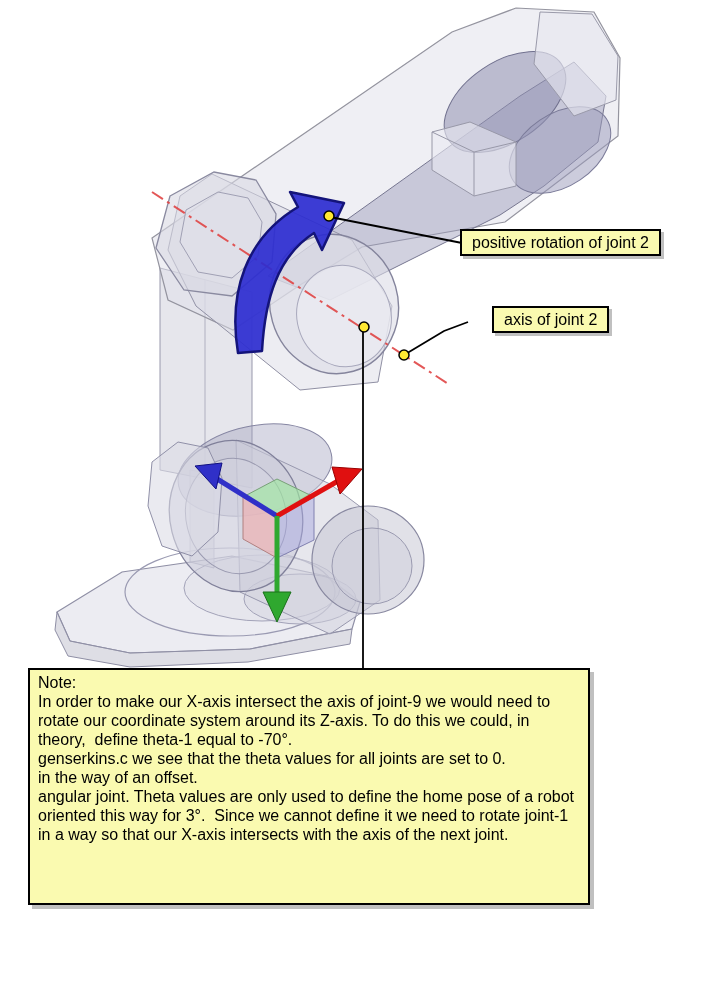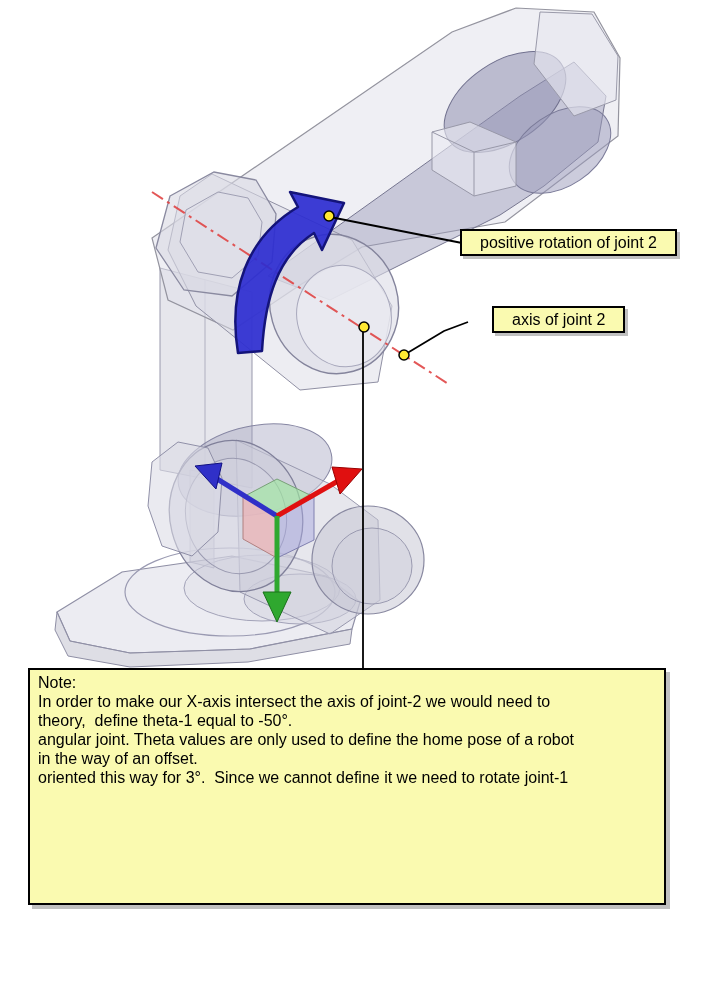--- a/index.html
+++ b/index.html
@@ -12,30 +12,30 @@
   }
   .scene{position:absolute;left:0;top:0;}
   .callout{
     position:absolute;
     display:inline-block;
     background:#FAFAB0;
     border:2px solid #000;
     box-shadow:3px 3px 0 rgba(140,140,140,0.55);
     font-size:16px;
     line-height:21px;
-    padding:1px 18px;
+    padding:1px 10px;
     color:#000;
     white-space:nowrap;
   }
   .callout.pos-rot{left:460px;top:229px;}
   .callout.axis{left:492px;top:306px;}
   .note-box{
     position:absolute;
     left:28px;top:668px;
-    width:638px;height:237px;
+    width:562px;height:237px;
     box-sizing:border-box;
     background:#FAFAB0;
     border:2px solid #000;
     box-shadow:4px 4px 0 rgba(140,140,140,0.55);
     padding:3px 8px;
     color:#000;
     font-size:16px;
     line-height:19px;
   }
   .note-line{white-space:pre;}
@@ -128,20 +128,23 @@
       <circle cx="404" cy="355" r="5" fill="#FFE833" stroke="#000" stroke-width="1.5"></circle>
     </g>
   </svg>
 
   <div class="callout pos-rot">positive rotation of joint 2</div>
 
   <div class="callout axis">axis of joint 2</div>
 
   <div class="note-box">
     <div class="note-line">Note:</div>
-    <div class="note-line">In order to make our X-axis intersect the axis of joint-2 we would need to</div>
-    <div class="note-line">theory,  define theta-1 equal to -50°.</div>
+    <div class="note-line">In order to make our X-axis intersect the axis of joint-9 we would need to</div>
+    <div class="note-line">rotate our coordinate system around its Z-axis. To do this we could, in</div>
+    <div class="note-line">theory,  define theta-1 equal to -70°.</div>
+    <div class="note-line">genserkins.c we see that the theta values for all joints are set to 0.</div>
+    <div class="note-line">in the way of an offset.</div>
     <div class="note-line">angular joint. Theta values are only used to define the home pose of a robot</div>
-    <div class="note-line">in the way of an offset.</div>
     <div class="note-line">oriented this way for 3°.  Since we cannot define it we need to rotate joint-1</div>
+    <div class="note-line">in a way so that our X-axis intersects with the axis of the next joint.</div>
   </div>
 
 </div>
 
 </body></html>

